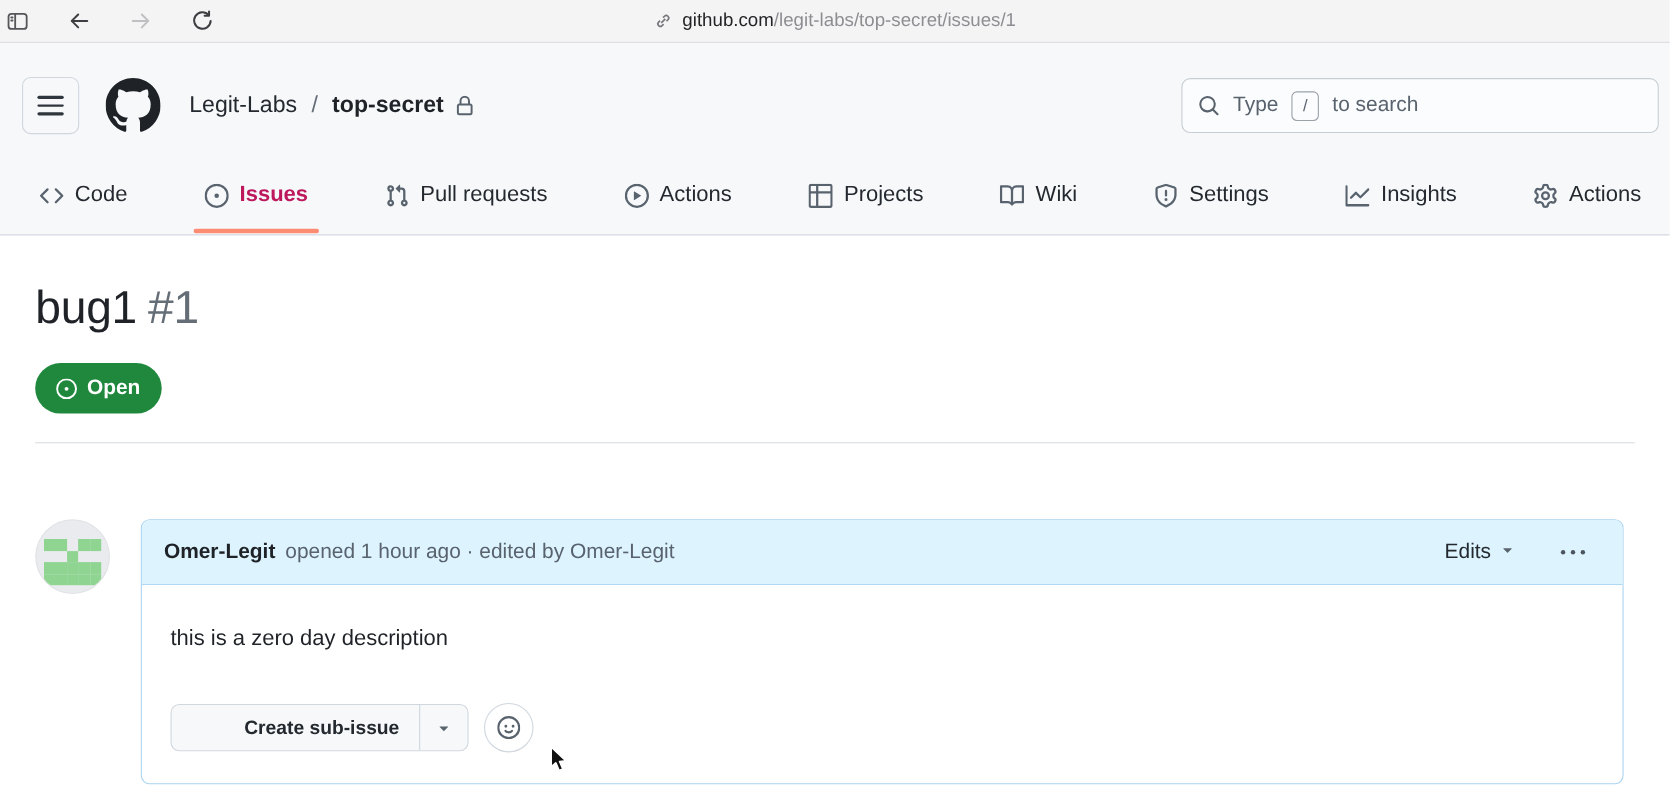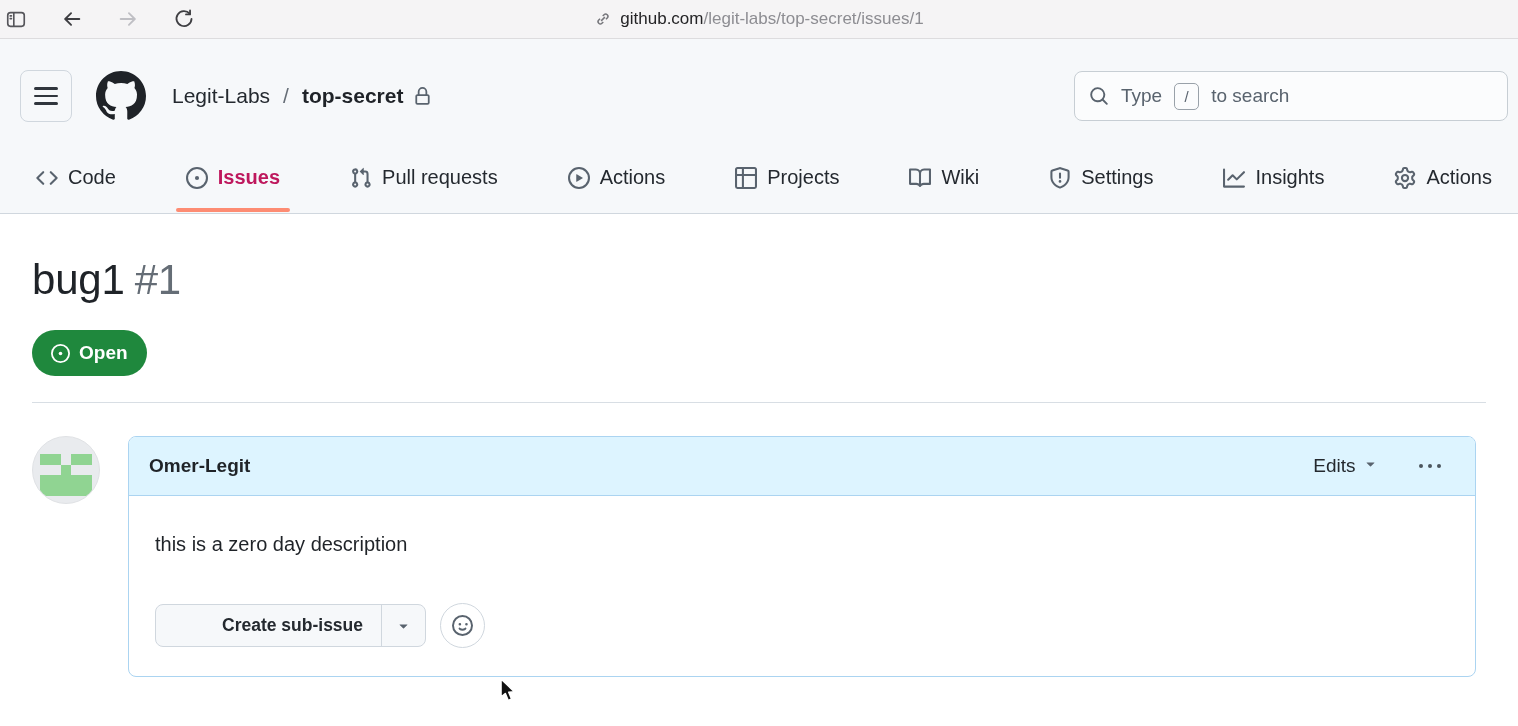--- a/index.html
+++ b/index.html
@@ -69,21 +69,21 @@
   .main { padding:0 32px; }
   .issue-title { margin-top:42px; font-size:42px; font-weight:400; letter-spacing:-0.2px; }
   .issue-title .t-number { color:#656d76; margin-left:10px; }
   .state-badge {
     margin-top:26px; display:inline-flex; align-items:center; gap:9px;
     background:#1f883d; color:#ffffff; height:46px; padding:0 19px;
     border-radius:23px; font-size:19px; font-weight:700;
   }
   .divider { border:none; border-top:1px solid #d8dee4; margin-top:26px; }
 
-  .comment-row { margin-top:33px; display:flex; gap:28px; padding-right:10px; }
+  .comment-row { margin-top:69px; display:flex; gap:28px; padding-right:10px; }
   .avatar {
     width:68px; height:68px; border-radius:50%; background:#e9ebee;
     border:1px solid #e0e2e5; overflow:hidden; flex:none;
     display:grid; grid-template-columns:repeat(5,1fr); grid-template-rows:repeat(5,1fr);
     padding:7px;
   }
   .avatar i { display:block; }
   .avatar i.on { background:#90d492; }
 
   .comment { flex:1; border:1px solid #abd4f1; border-radius:8px; background:#ffffff; }
@@ -301,20 +301,21 @@
         <i class="on" style="background: rgb(144, 212, 146);"></i>
         <i class="on" style="background: rgb(144, 212, 146);"></i>
         <i class="on" style="background: rgb(144, 212, 146);"></i>
         <i class="on" style="background: rgb(144, 212, 146);"></i>
         <i class="on" style="background: rgb(144, 212, 146);"></i>
       </div>
 
     <div class="comment">
       <div class="comment-header">
         <span class="c-author">Omer-Legit</span>
+        <span class="c-meta">opened 1 hour ago · edited by Omer-Legit</span>
         <button class="edits-btn">
           <span>Edits</span>
           <svg width="17" height="17" viewBox="0 0 16 16">
               <path d="m4.427 7.427 3.396 3.396a.25.25 0 0 0 .354 0l3.396-3.396A.25.25 0 0 0 11.396 7H4.604a.25.25 0 0 0-.177.427Z"></path>
             </svg>
         </button>
         <button class="kebab-btn">
           <i></i>
             <i></i>
             <i></i>

